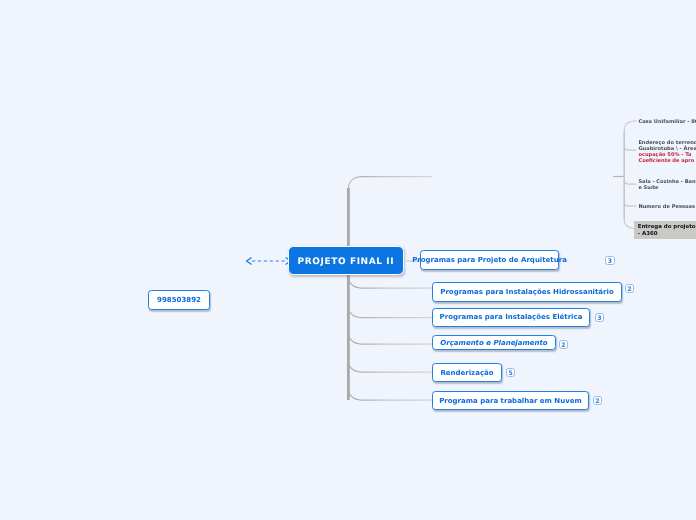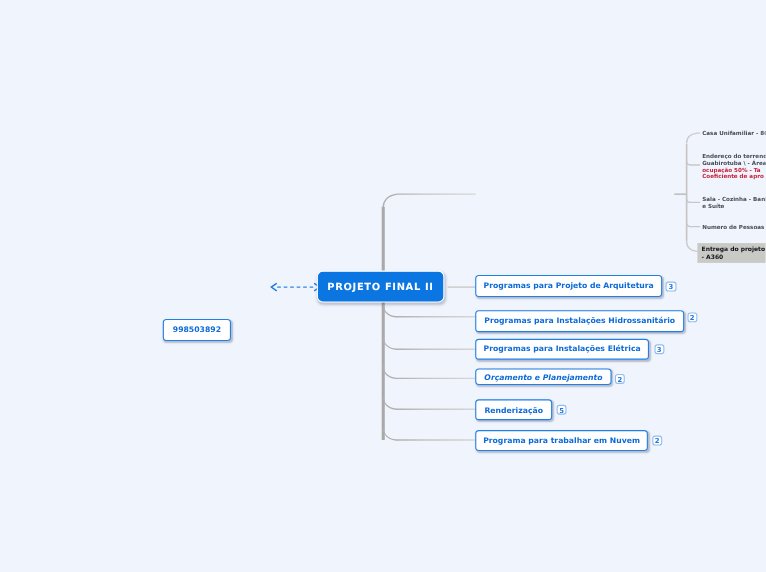--- a/index.html
+++ b/index.html
@@ -116,21 +116,21 @@
     <span>PROJETO FINAL II</span>
   </div>
 
 
   <div class="node bluebox" id="phone-node" style="left:148px;top:290px;width:62px;height:20px;">
     <span>998503892</span>
   </div>
 
 
   <div id="programs-layer">
-      <div class="node bluebox" style="left: 432px; top: 250px; width: 170px; height: 20px;">
+      <div class="node bluebox" style="left: 420px; top: 250px; width: 139px; height: 20px;">
         <span>Programas para Projeto de Arquitetura</span>
       </div>
       <div class="badge" style="left: 605.2px; top: 255.5px;"><span>3</span></div>
       <div class="node bluebox" style="left: 432px; top: 282px; width: 190px; height: 20px;">
         <span>Programas para Instalações Hidrossanitário</span>
       </div>
       <div class="badge" style="left: 624.6px; top: 283.5px;"><span>2</span></div>
       <div class="node bluebox" style="left: 432px; top: 307.5px; width: 158px; height: 19px;">
         <span>Programas para Instalações Elétrica</span>
       </div>

